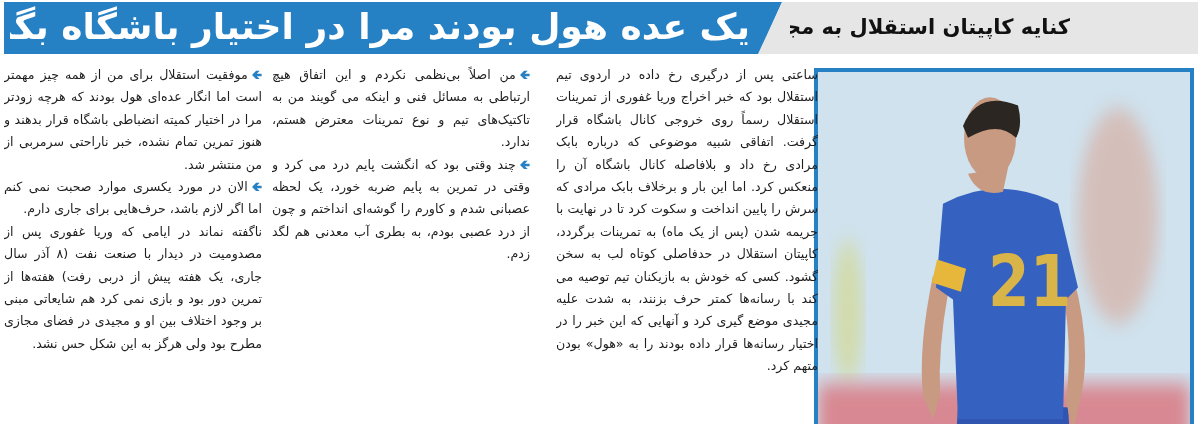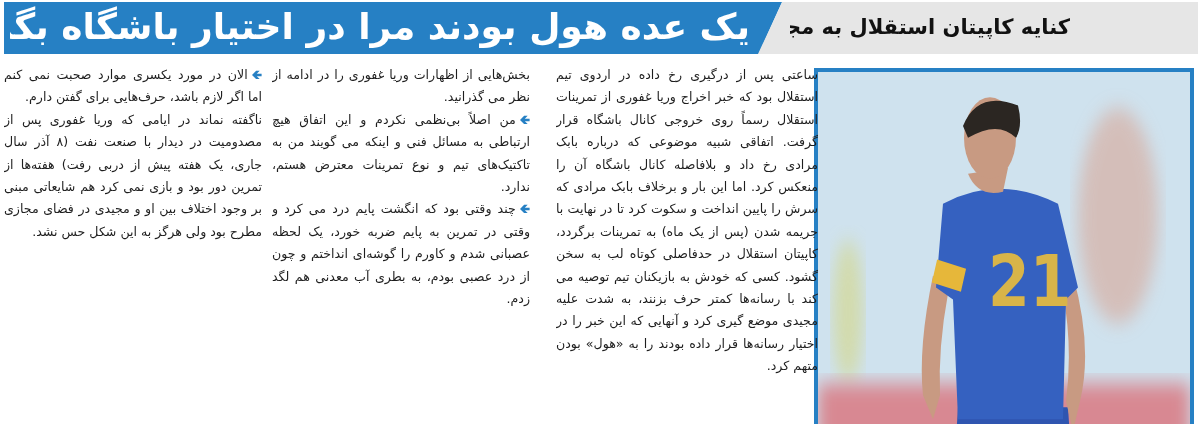--- a/index.html
+++ b/index.html
@@ -87,21 +87,21 @@
     <ellipse cx="172" cy="55" rx="26" ry="34" fill="#c89a82"></ellipse>
     <path d="M145 45 Q160 15 200 28 Q205 45 198 55 Q180 40 150 55 Z" fill="#2b2622"></path>
   </svg>
 </div>
 
 <div class="col col-1">
   <p>ساعتی پس از درگیری رخ داده در اردوی تیم استقلال بود که خبر اخراج وریا غفوری از تمرینات استقلال رسماً روی خروجی کانال باشگاه قرار گرفت. اتفاقی شبیه موضوعی که درباره بابک مرادی رخ داد و بلافاصله کانال باشگاه آن را منعکس کرد. اما این بار و برخلاف بابک مرادی که سرش را پایین انداخت و سکوت کرد تا در نهایت با جریمه شدن (پس از یک ماه) به تمرینات برگردد، کاپیتان استقلال در حدفاصلی کوتاه لب به سخن گشود. کسی که خودش به بازیکنان تیم توصیه می کند با رسانه‌ها کمتر حرف بزنند، به شدت علیه مجیدی موضع گیری کرد و آنهایی که این خبر را در اختیار رسانه‌ها قرار داده بودند را به «هول» بودن متهم کرد.</p>
 </div>
 
 <div class="col col-2">
-  <p>بخش‌هایی از اظهارات وریا غفوری را در ادامه از نظر می گذرانید.</p>
   <p><span class="bullet">🡸</span><span>من اصلاً بی‌نظمی نکردم و این اتفاق هیچ ارتباطی به مسائل فنی و اینکه می گویند من به تاکتیک‌های تیم و نوع تمرینات معترض هستم، ندارد.</span></p>
   <p><span class="bullet">🡸</span><span>چند وقتی بود که انگشت پایم درد می کرد و وقتی در تمرین به پایم ضربه خورد، یک لحظه عصبانی شدم و کاورم را گوشه‌ای انداختم و چون از درد عصبی بودم، به بطری آب معدنی هم لگد زدم.</span></p>
 </div>
 
 <div class="col col-3">
-  <p><span class="bullet">🡸</span><span>الان در مورد یکسری موارد صحبت نمی کنم اما اگر لازم باشد، حرف‌هایی برای گفتن دارم.</span></p>
+  <p><span class="bullet">🡸</span><span>موفقیت استقلال برای من از همه چیز مهمتر است اما انگار عده‌ای هول بودند که هرچه زودتر مرا در اختیار کمیته انضباطی باشگاه قرار بدهند و هنوز تمرین تمام نشده، خبر ناراحتی سرمربی از من منتشر شد.</span></p>
+  <p><span class="bullet">🡸</span><span>الان در مورد یکسری موارد صحبت نمی کنم اما اگر لازم باشد، حرف‌هایی برای جاری دارم.</span></p>
   <p>ناگفته نماند در ایامی که وریا غفوری پس از مصدومیت در دیدار با صنعت نفت (۸ آذر سال جاری، یک هفته پیش از دربی رفت) هفته‌ها از تمرین دور بود و بازی نمی کرد هم شایعاتی مبنی بر وجود اختلاف بین او و مجیدی در فضای مجازی مطرح بود ولی هرگز به این شکل حس نشد.</p>
 </div>
 
 </body></html>

